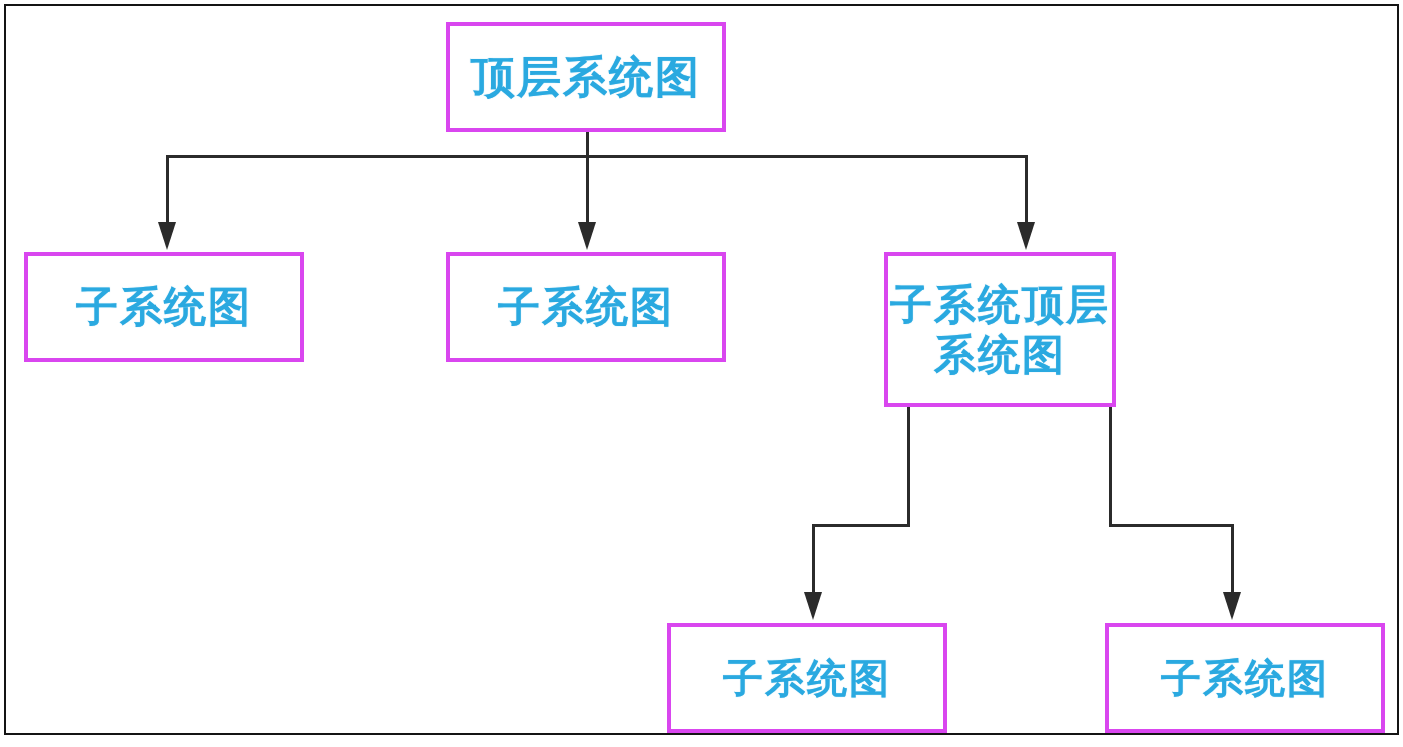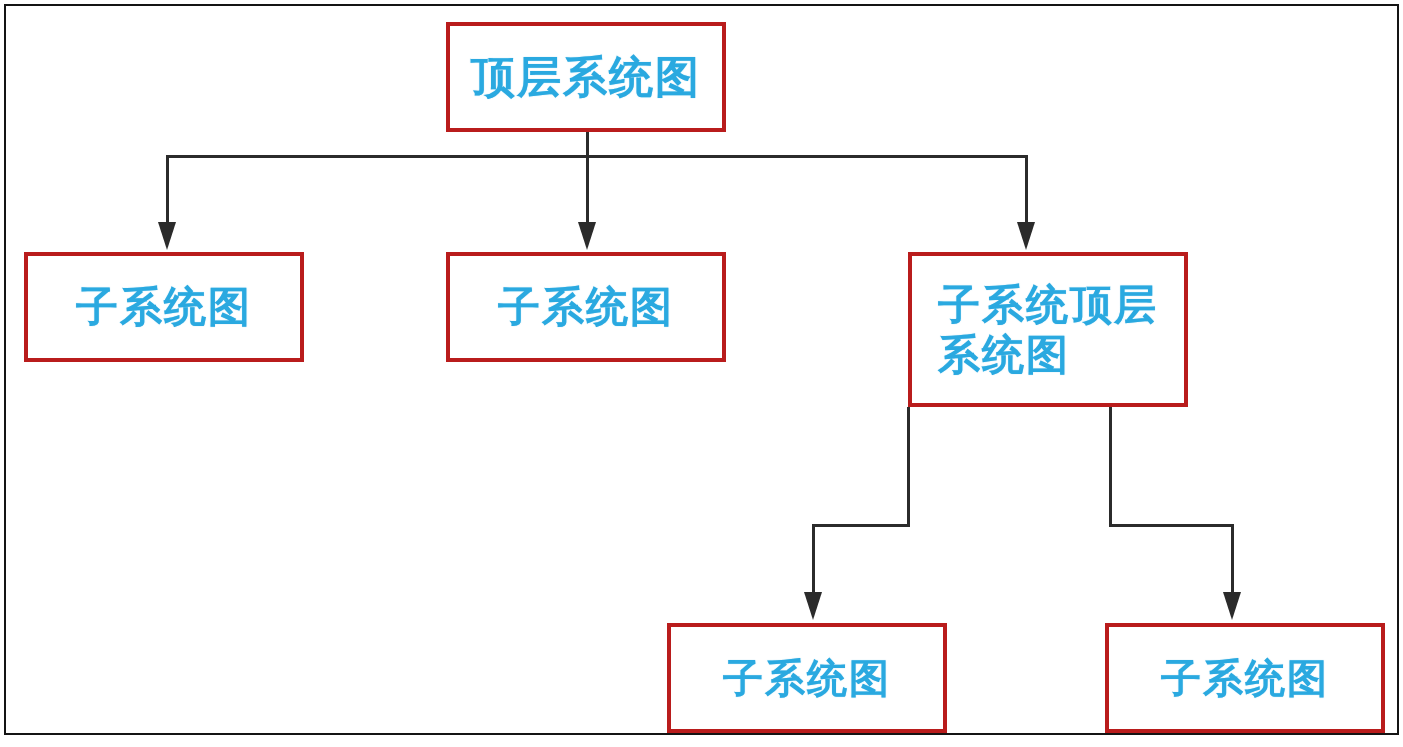--- a/index.html
+++ b/index.html
@@ -24,25 +24,26 @@
     top: 4px;
     width: 1395px;
     height: 731px;
     border: 2px solid #141414;
     box-sizing: border-box;
     background: #ffffff;
   }
   .node {
     position: absolute;
     box-sizing: border-box;
-    border: 4px solid #b91c1c;
+    border: 4px solid #d946ef;
     background: #ffffff;
     display: flex;
     align-items: center;
     justify-content: center;
+    text-align: center;
     z-index: 3;
   }
   .node-label {
     color: #2aa9e0;
     font-family: "DejaVu Serif", "Liberation Serif", serif;
     font-weight: 700;
     line-height: 1.18;
     letter-spacing: 2px;
     white-space: pre-line;
     text-shadow: 0 0 1px rgba(42,169,224,0.55);
@@ -117,21 +118,21 @@
     </div>
 
     <div class="node" style="left:18px; top:246px; width:280px; height:110px;">
       <span class="node-label size-md">子系统图</span>
     </div>
 
     <div class="node" style="left:440px; top:246px; width:280px; height:110px;">
       <span class="node-label size-md">子系统图</span>
     </div>
 
-    <div class="node" style="left:902px; top:246px; width:280px; height:155px;">
+    <div class="node" style="left:878px; top:246px; width:232px; height:155px;">
       <span class="node-label size-md">子系统顶层
 系统图</span>
     </div>
 
     <div class="node" style="left:661px; top:617px; width:280px; height:110px;">
       <span class="node-label size-sm">子系统图</span>
     </div>
 
     <div class="node" style="left:1099px; top:617px; width:280px; height:110px;">
       <span class="node-label size-sm">子系统图</span>

